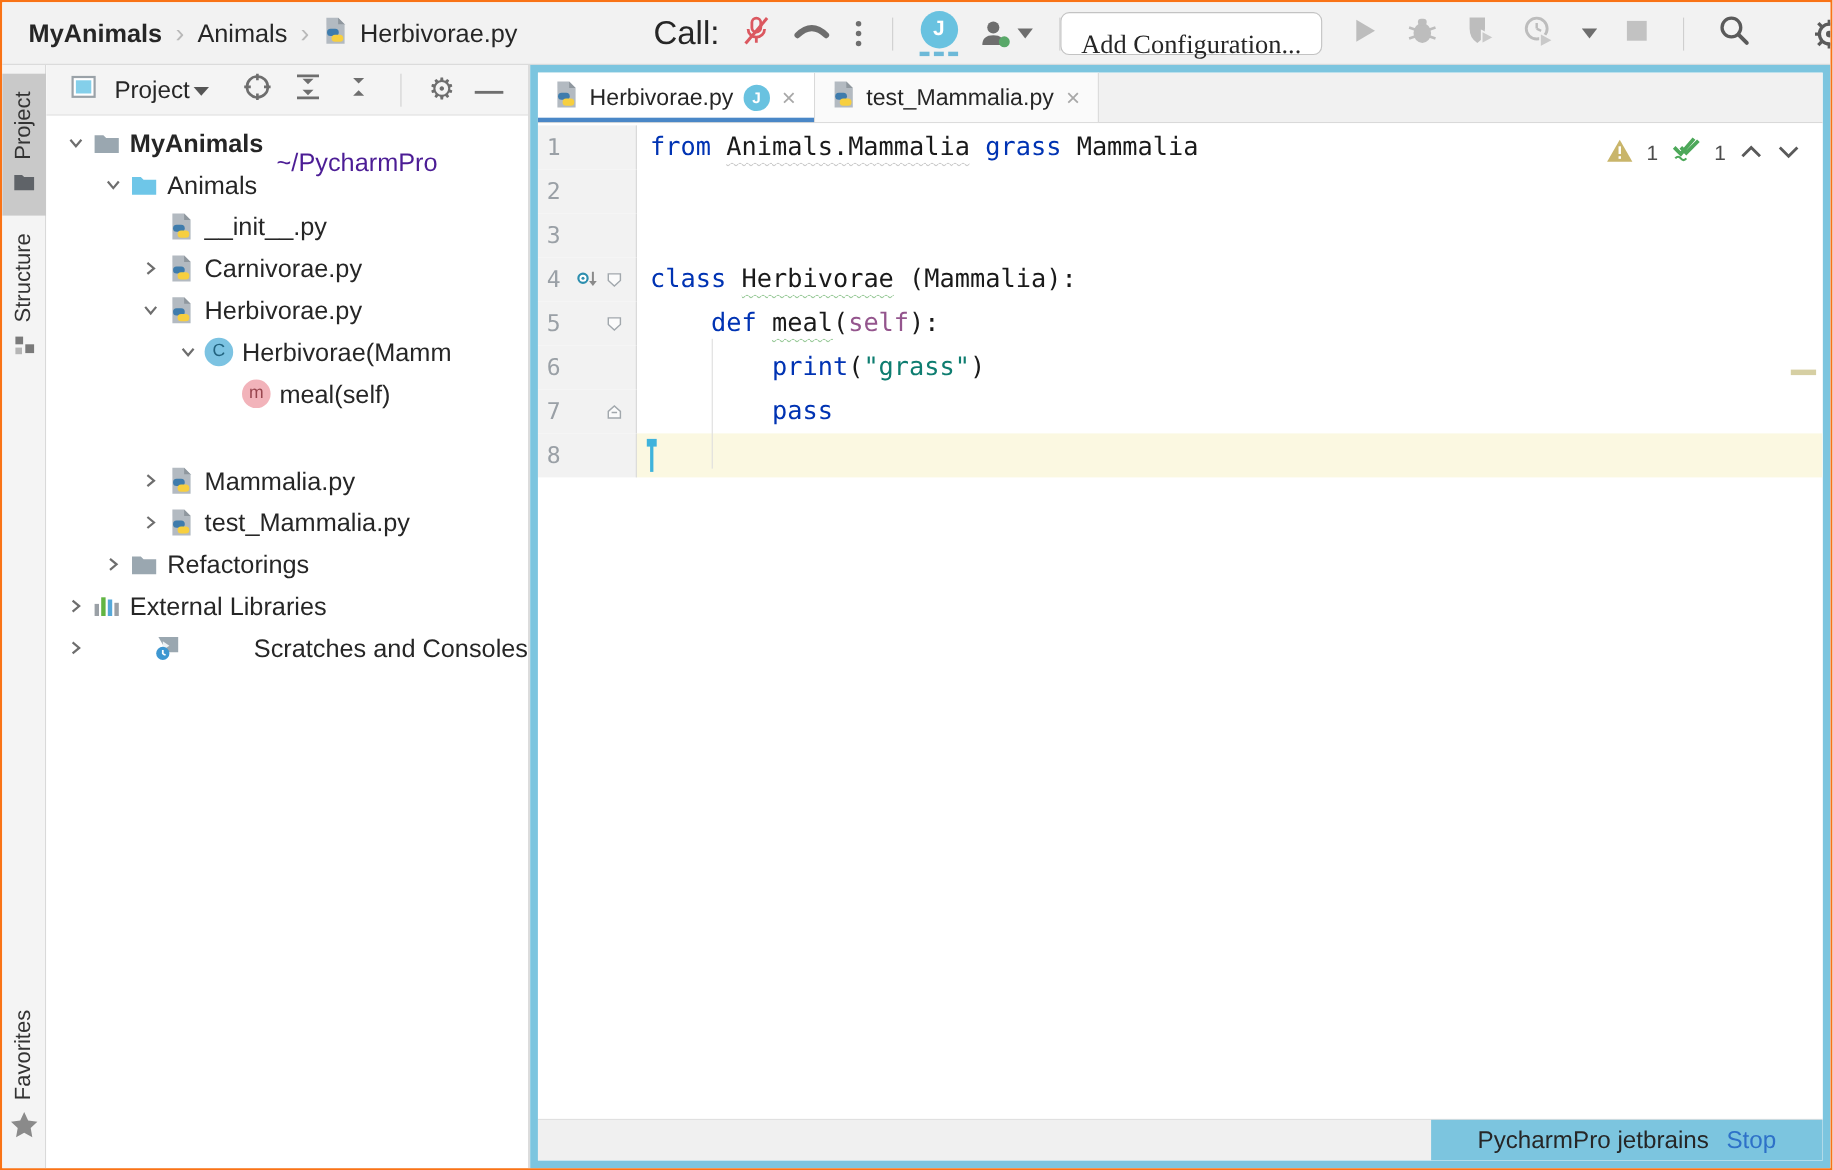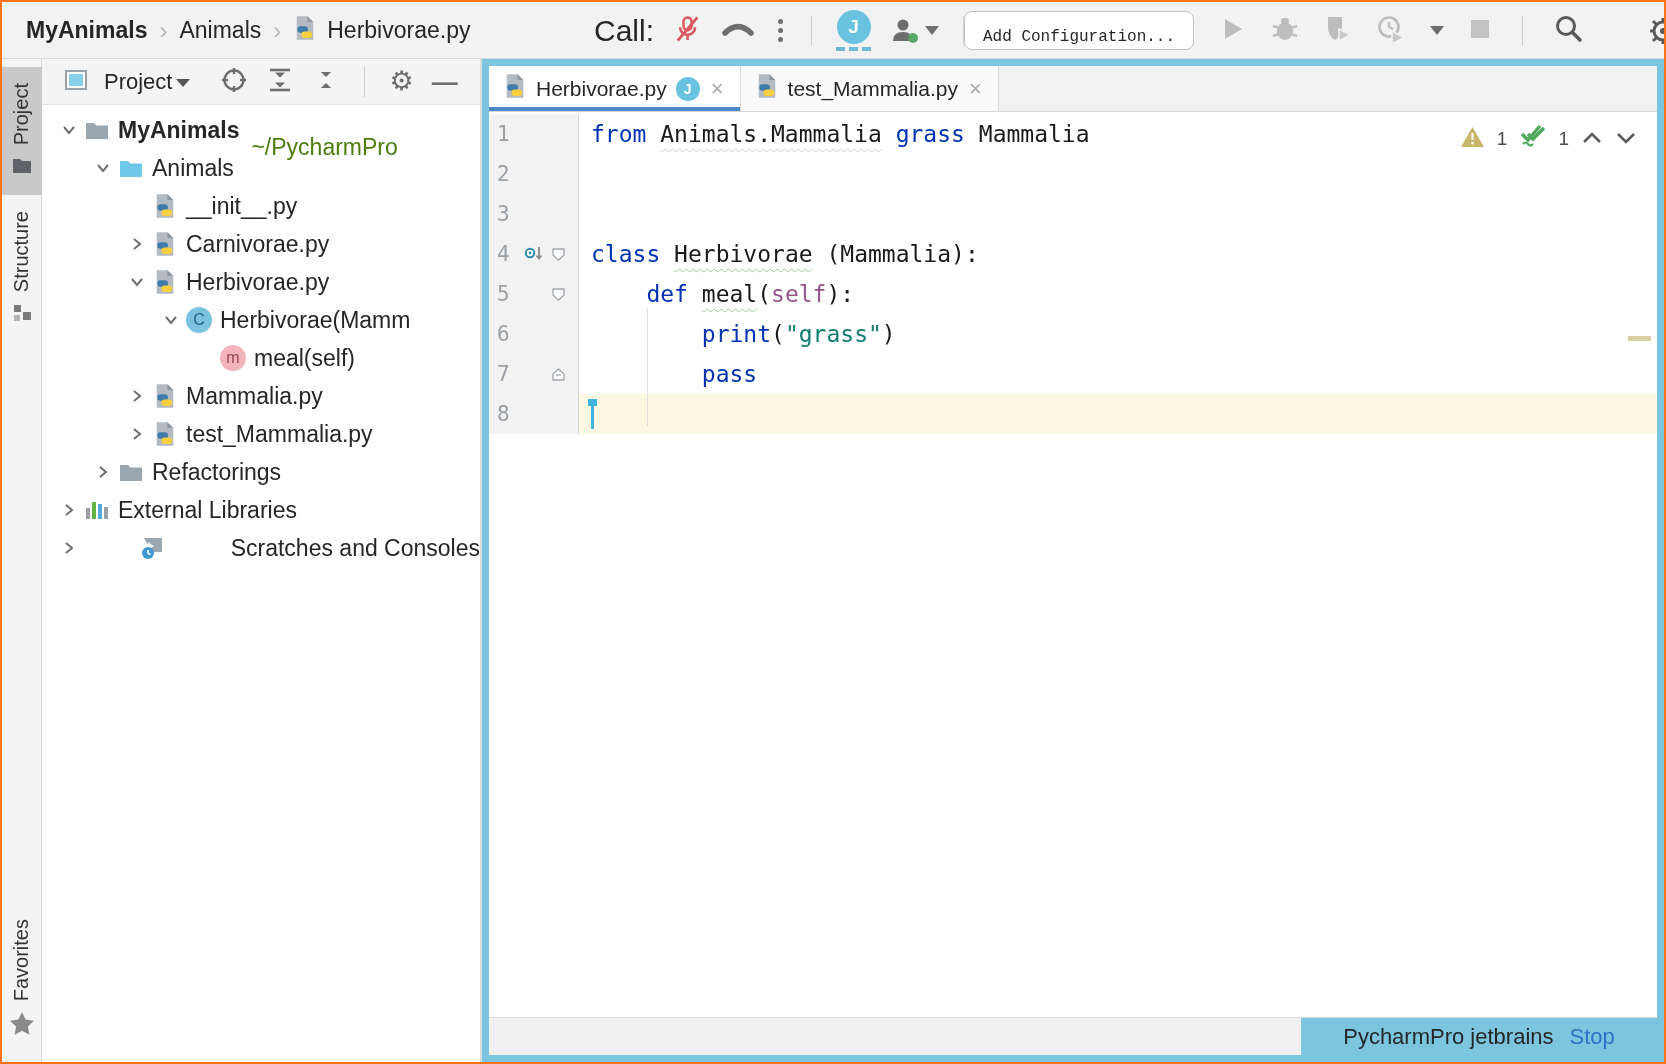--- a/index.html
+++ b/index.html
@@ -23,21 +23,21 @@
   .kebab i{width:5px;height:5px;border-radius:50%;background:#6e6e6e;}
   .avatar-wrap{display:flex;flex-direction:column;align-items:center;gap:3px;}
   .avatar{width:34px;height:34px;border-radius:50%;background:#69c2e0;color:#fff;
     display:flex;align-items:center;justify-content:center;font-size:19px;font-weight:bold;}
   .avatar-dashes{display:flex;gap:4px;}
   .avatar-dashes i{width:9px;height:4px;background:#6db9d8;}
   .users-wrap{display:flex;align-items:center;gap:4px;}
   .caret-down{width:0;height:0;border-left:7px solid transparent;border-right:7px solid transparent;border-top:9px solid #6e6e6e;}
   .right-group{left:962px;gap:24px;}
   .add-config{height:39px;padding:16px 18px;background:#fff;border:1px solid #c3c3c3;border-radius:8px;
-    font-size:16px;color:#262626;font-family:Liberation Mono, monospace;}
+    font-size:24px;color:#262626;font-family:Liberation Serif, serif;}
   .runicons{display:flex;align-items:center;gap:24px;}
   .gear-sliver{position:absolute;right:-14px;top:14px;}
   
   .main{display:flex;height:1003px;}
   
   .twbar{width:40px;background:#f4f4f4;border-right:1px solid #d6d6d6;display:flex;flex-direction:column;align-items:center;padding-top:8px;}
   .vtab{display:flex;flex-direction:column;align-items:center;gap:10px;padding:16px 0;width:40px;}
   .vtab.selected{background:#c9c9c9;}
   .vtab .vlabel{writing-mode:vertical-rl;transform:rotate(180deg);font-size:20px;color:#333;}
   .vtab-bottom{margin-top:auto;margin-bottom:6px;}
@@ -47,21 +47,21 @@
   .panel-title{font-size:22px;display:flex;align-items:center;gap:4px;}
   .ph-caret{width:0;height:0;border-left:7px solid transparent;border-right:7px solid transparent;border-top:8px solid #555;margin-top:3px;}
   .ph-icons{display:flex;align-items:center;gap:18px;margin-left:14px;}
   .gear-glyph{font-size:27px;color:#6e6e6e;line-height:1;}
   .minus-glyph{font-size:26px;color:#6e6e6e;line-height:1;font-weight:bold;}
   .tree{flex:1;overflow:hidden;padding-top:6px;}
   .tree-row{height:38px;display:flex;align-items:center;font-size:23px;white-space:nowrap;}
   .tree-row .chev{width:26px;flex:none;display:flex;align-items:center;justify-content:center;}
   .tree-row .ticon{width:30px;flex:none;display:flex;align-items:center;justify-content:center;margin-right:6px;}
   .tree-label.bold{font-weight:bold;}
-  .tree-suffix{color:#4d7c0f;margin-left:12px;margin-top:35px;}
+  .tree-suffix{color:#4c1d95;margin-left:12px;margin-top:35px;}
   .badge-circle{width:26px;height:26px;border-radius:50%;display:flex;align-items:center;justify-content:center;font-size:16px;}
   .badge-c{background:#7cc3e2;color:#22637f;}
   .badge-m{background:#f2b3ba;color:#99464f;}
   
   .editor-frame{flex:1;border:7px solid #7cc5df;display:flex;flex-direction:column;background:#fff;position:relative;overflow:hidden;}
   .tabbar{height:46px;background:#f1f1f1;border-bottom:1px solid #d6d6d6;display:flex;flex:none;}
   .edtab{display:flex;align-items:center;gap:9px;padding:0 14px;font-size:21px;background:#fafafa;border-right:1px solid #d9d9d9;position:relative;}
   .edtab.active{background:#fff;}
   .edtab.active::after{content:"";position:absolute;left:0;right:0;bottom:0;height:4px;background:#4a87c7;}
   .tab-badge{width:24px;height:24px;border-radius:50%;background:#69c2e0;color:#fff;font-size:14px;font-weight:bold;display:flex;align-items:center;justify-content:center;}
@@ -339,21 +339,21 @@
             </span>
             <span class="tree-label">Herbivorae(Mamm</span>
           </div>
           <div class="tree-row" style="padding-left: 150px;">
             <span class="chev"></span>
             <span class="ticon">
               <span class="badge-circle badge-m">m</span>
             </span>
             <span class="tree-label">meal(self)</span>
           </div>
-          <div class="tree-row" style="padding-left: 82px;">
+          <div class="tree-row" style="padding-left: 82px; margin-top: 41px;">
             <span class="chev">
               <svg width="20" height="20" viewBox="0 0 20 20">
                 <polyline points="7,5 13,10 7,15" fill="none" stroke="#6e6e6e" stroke-width="2"></polyline>
               </svg>
             </span>
             <span class="ticon">
               <svg width="24" height="26" viewBox="0 0 20 22">
                 <path d="M3 1 h9 l5 5 v15 h-14 z" fill="#b3bac1"></path>
                 <path d="M12 1 l5 5 h-5 z" fill="#8f979e"></path>
                 <rect x="3.5" y="9.5" width="9" height="5.5" rx="2.7" fill="#3f7cac"></rect>

